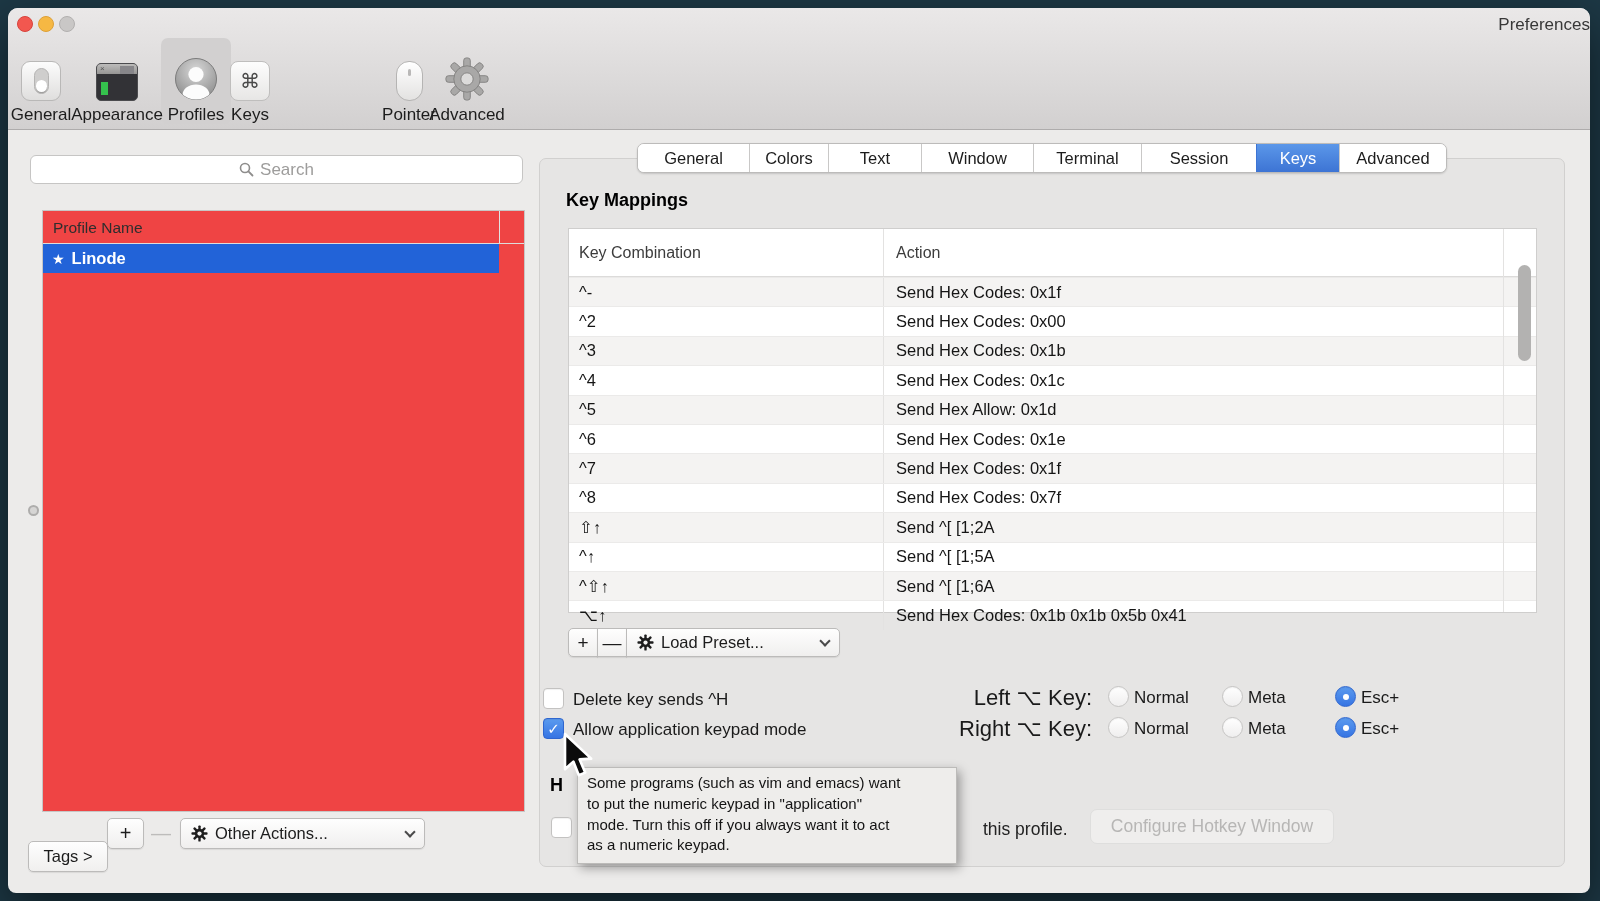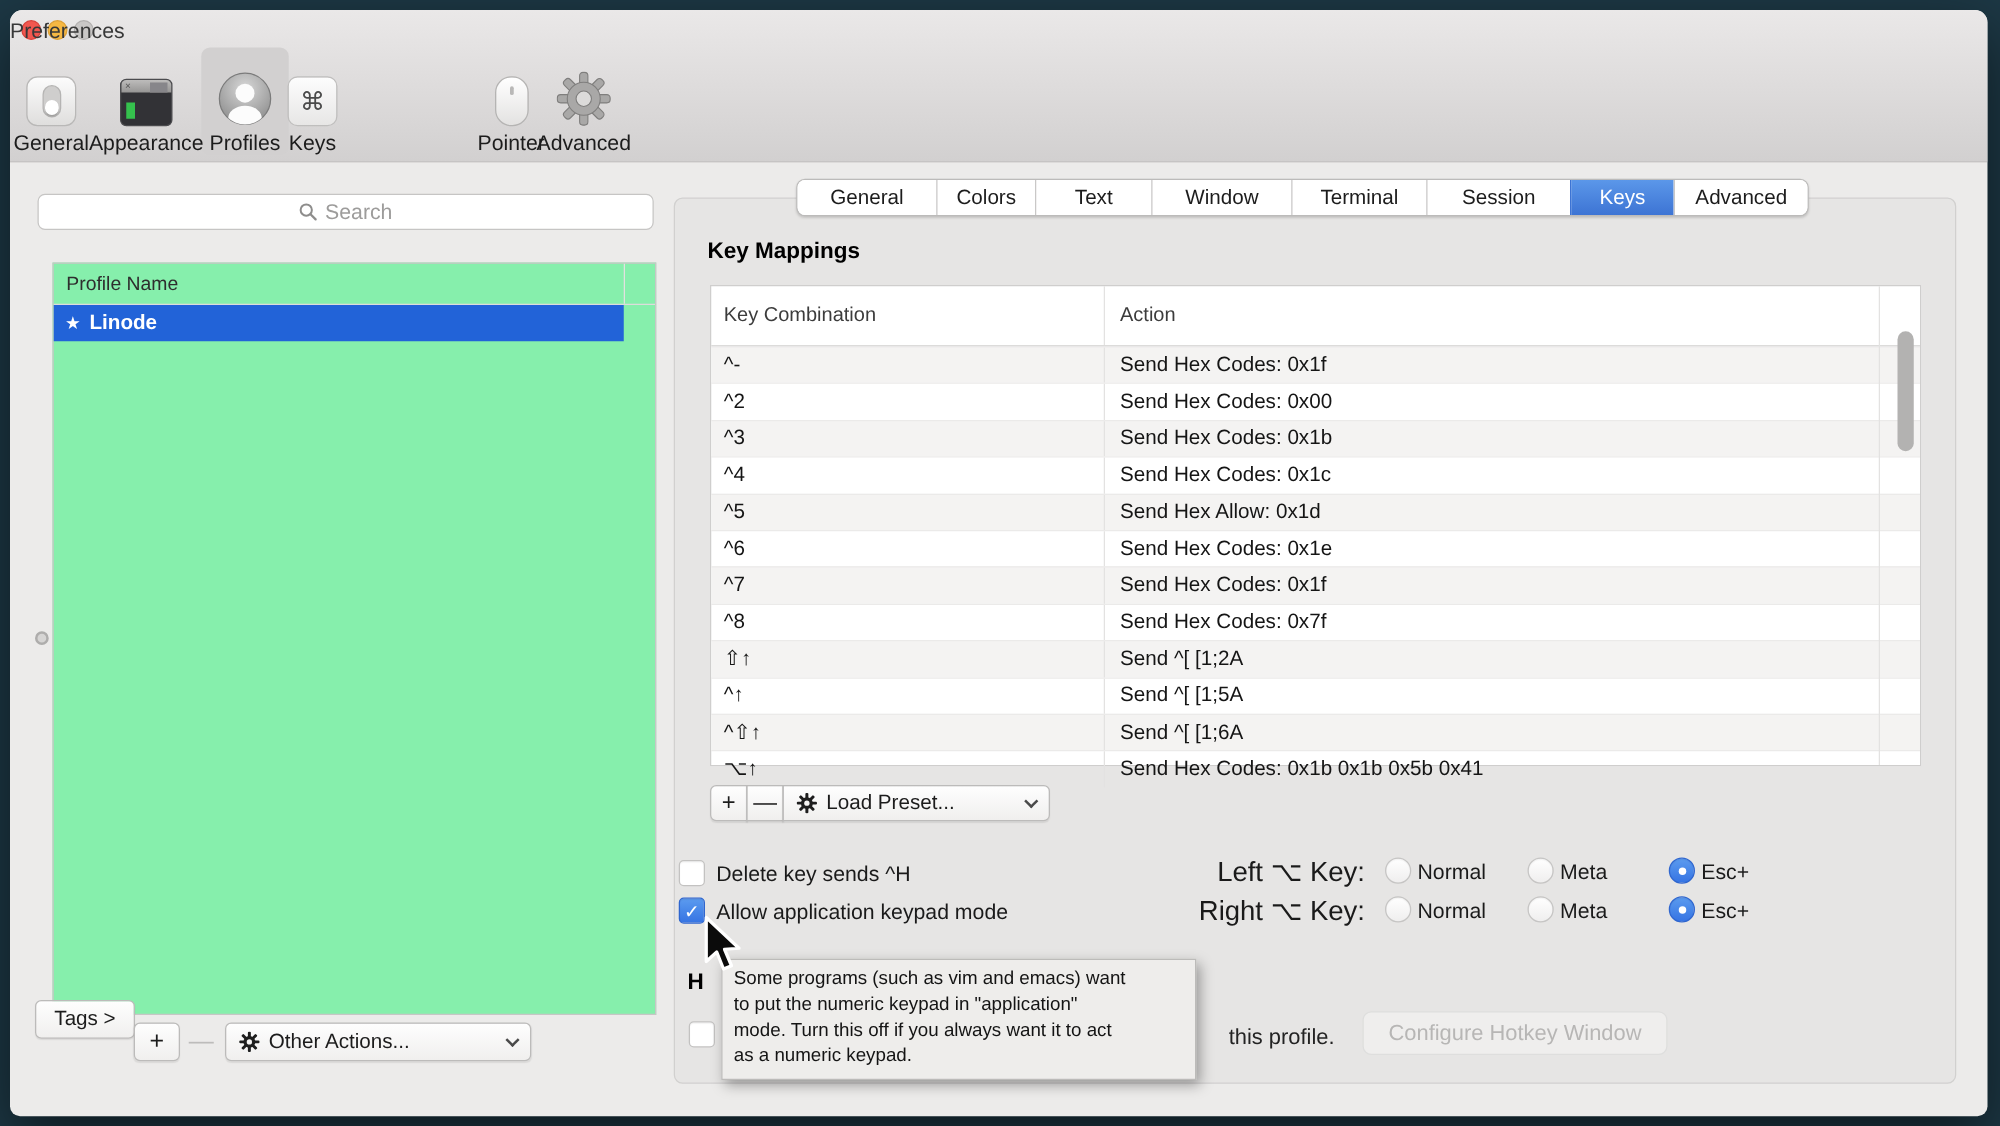--- a/index.html
+++ b/index.html
@@ -15,21 +15,21 @@
     background:#ecebea; border-radius:10px 10px 8px 8px;
     box-shadow:0 18px 50px rgba(0,0,0,.55);
   }
   
   .titlebar {
     position:absolute; left:0; top:0; width:100%; height:122px;
     background:linear-gradient(#eae8e8,#d2d0d0);
     border-bottom:1px solid #aeacac;
     border-radius:10px 10px 0 0;
   }
-  .win-title { position:absolute; top:7px; left:0; width:100%; text-align:left;
+  .win-title { position:absolute; top:7px; left:0; width:100%; text-align:right;
     font-size:17px; font-weight:500; color:#383838; }
   .tl { position:absolute; top:8px; width:16px; height:16px; border-radius:50%; }
   .tl.red    { left:9px;  background:#f2574f; border:1px solid #d8433c; }
   .tl.yellow { left:30px; background:#f6b843; border:1px solid #dda037; }
   .tl.gray   { left:51px; background:#c9c7c6; border:1px solid #b2b0af; }
 
   .tb-item { position:absolute; top:30px; height:86px; display:flex; flex-direction:column;
     align-items:center; justify-content:flex-end; gap:4px; }
   .tb-item .lbl { font-size:17px; color:#1c1c1c; line-height:19px; }
   .tb-sel-bg { position:absolute; left:153px; top:30px; width:70px; height:86px;
@@ -60,33 +60,33 @@
   .icon-pointer::after { content:""; position:absolute; left:11px; top:7px; width:3px; height:7px; border-radius:2px; background:#b9b8b7; }
 
   
   .search { position:absolute; left:22px; top:147px; width:493px; height:29px;
     background:#fff; border:1px solid #c6c5c4; border-radius:6px;
     display:flex; align-items:center; justify-content:center; gap:6px;
     color:#9d9c9b; font-size:17px; }
   .edge-dot { position:absolute; left:20px; top:497px; width:11px; height:11px; border-radius:50%;
     background:#d6d5d4; border:2px solid #aeadac; }
   .plist { position:absolute; left:34px; top:202px; width:483px; height:602px;
-    background:#86efac; border:1px solid #c7c6c5; }
+    background:#ef4444; border:1px solid #c7c6c5; }
   .plist .hdr { height:33px; line-height:33px; padding-left:10px; font-size:15.5px; color:#2e2e2e;
     border-bottom:1px solid #dddcdb; position:relative; }
   .plist .hdr::after { content:""; position:absolute; right:24px; top:0; bottom:0; width:1px; background:#e2e1e0; }
   .prow { height:29px; display:flex; align-items:center; gap:7px; padding-left:9px;
     background:#2263d8; color:#fff; width:calc(100% - 25px); }
   .prow .star { font-size:14px; }
   .prow .pname { font-size:16.5px; font-weight:700; }
 
   .bezel { background:linear-gradient(#fefefe,#f0efee); border:1px solid #bcbbba; border-radius:5px;
     box-shadow:0 1px 1px rgba(0,0,0,.08); display:flex; align-items:center; justify-content:center;
     font-size:16.5px; color:#1c1c1c; }
-  .btn-tags   { position:absolute; left:20px;  top:792px; width:80px; height:31px;text-align:center; }
+  .btn-tags   { position:absolute; left:20px;  top:833px; width:80px; height:31px;text-align:center; }
   .btn-plus-s { position:absolute; left:99px;  top:810px; width:37px; height:31px; font-size:20px; font-weight:300; }
   .btn-minus-s{ position:absolute; left:138px; top:810px; width:30px; height:31px; font-size:20px;
     color:#bdbcbb; background:none; border:none; box-shadow:none; }
   .pop-other  { position:absolute; left:172px; top:810px; width:245px; height:31px; justify-content:flex-start;
     padding:0 10px; gap:7px; }
   .chev { width:8px; height:8px; border-right:2px solid #4a4a4a; border-bottom:2px solid #4a4a4a;
     transform:rotate(45deg); margin-left:auto; margin-top:-4px; }
 
   
   .groupbox { position:absolute; left:531px; top:150px; width:1026px; height:709px;

